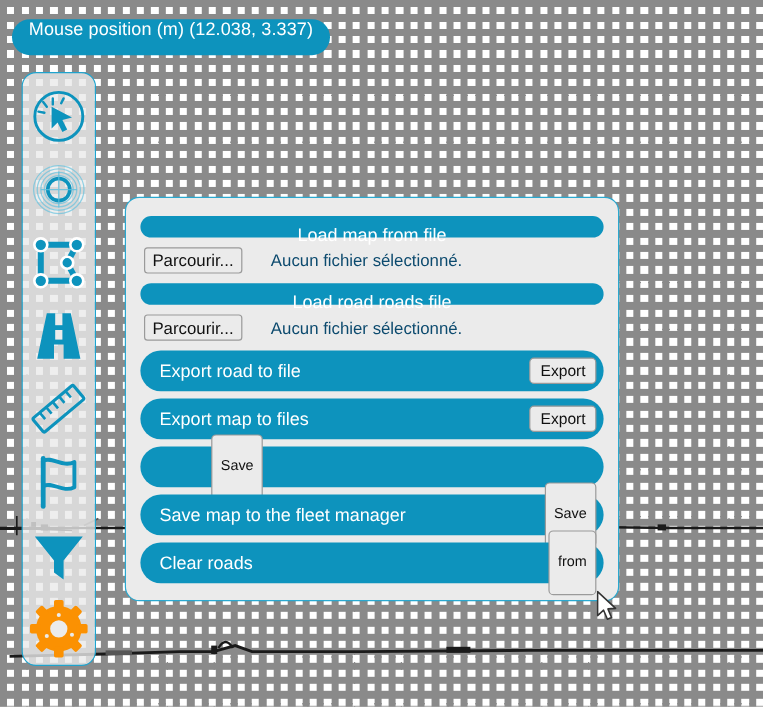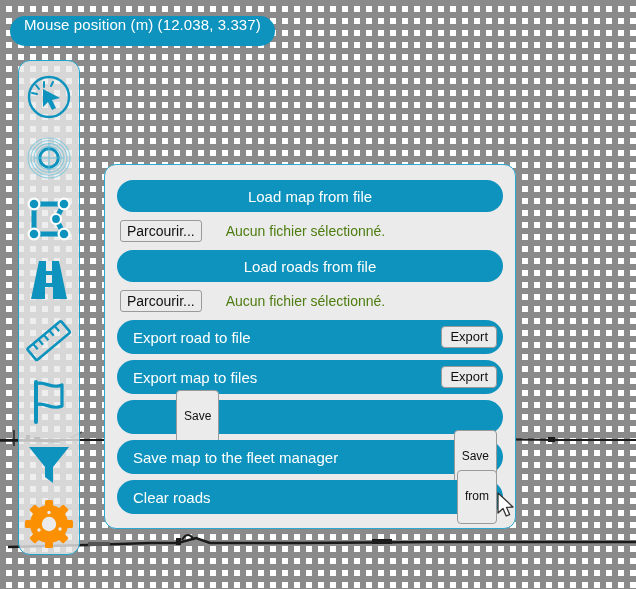--- a/index.html
+++ b/index.html
@@ -98,21 +98,21 @@
     border: 1px solid #2aa8cf;
     border-radius: 12px;
     box-sizing: border-box;
     padding: 15px 12px 14px 12px;
   }
   .panel-row { margin-bottom: 6px; }
   .panel-row:last-child { margin-bottom: 0; }
 
   .big-btn {
     width: 100%;
-    height: 32px;
+    height: 18px;
     border: none;
     border-radius: 17px;
     background: #0d93bd;
     color: #ffffff;
     font-size: 15px;
     font-family: "Liberation Sans", sans-serif;
     cursor: pointer;
     display: block;
     text-align: center;
     line-height: 34px;
@@ -132,21 +132,21 @@
     border-radius: 3px;
     font-size: 14px;
     font-family: "Liberation Sans", sans-serif;
     color: #101010;
     padding: 2px 6px;
     cursor: pointer;
     line-height: 1.15;
   }
   .file-status {
     font-size: 14px;
-    color: #4d7c0f;
+    color: #0c4a6e;
     white-space: nowrap;
   }
 
   .action-row {
     position: relative;
     width: 100%;
     height: 34px;
     border-radius: 17px;
     background: #0d93bd;
     display: flex;
@@ -355,21 +355,21 @@
   <div class="panel-row">
     <button class="big-btn">Load map from file</button>
   </div>
 
   <div class="panel-row file-row">
     <button class="file-browse">Parcourir...</button>
     <span class="file-status">Aucun fichier sélectionné.</span>
   </div>
 
   <div class="panel-row">
-    <button class="big-btn">Load roads from file</button>
+    <button class="big-btn">Load road roads file</button>
   </div>
 
   <div class="panel-row file-row">
     <button class="file-browse">Parcourir...</button>
     <span class="file-status">Aucun fichier sélectionné.</span>
   </div>
 
   <div class="panel-row action-row">
     <span class="action-label">Export road to file</span>
     <button class="action-btn">Export</button>

